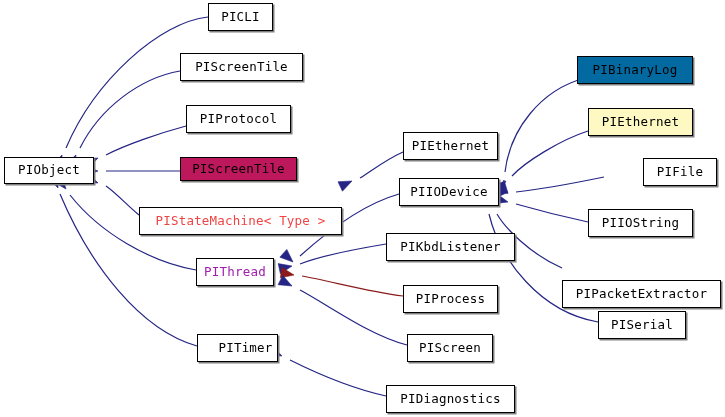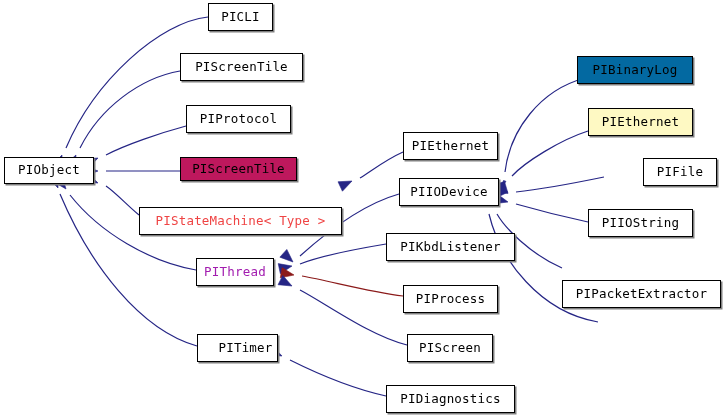--- a/index.html
+++ b/index.html
@@ -138,13 +138,16 @@
     </div>
     <div class="node" style="left: 604px; top: 158px; width: 74px; height: 28px; background: rgb(255, 255, 255); border-color: rgb(0, 0, 0); color: rgb(0, 0, 0); margin-left: 39px;">
       <span class="node-label">PIFile</span>
     </div>
     <div class="node" style="left: 588px; top: 209px; width: 105px; height: 28px; background: rgb(255, 255, 255); border-color: rgb(0, 0, 0); color: rgb(0, 0, 0);">
       <span class="node-label">PIIOString</span>
     </div>
     <div class="node" style="left: 562px; top: 259px; width: 159px; height: 28px; background: rgb(255, 255, 255); border-color: rgb(0, 0, 0); color: rgb(0, 0, 0); margin-top: 21px;">
       <span class="node-label">PIPacketExtractor</span>
     </div>
+    <div class="node" style="left: 598px; top: 311px; width: 88px; height: 28px; background: rgb(255, 255, 255); border-color: rgb(0, 0, 0); color: rgb(0, 0, 0);">
+      <span class="node-label">PISerial</span>
+    </div>
   </div>
 
 </body></html>

